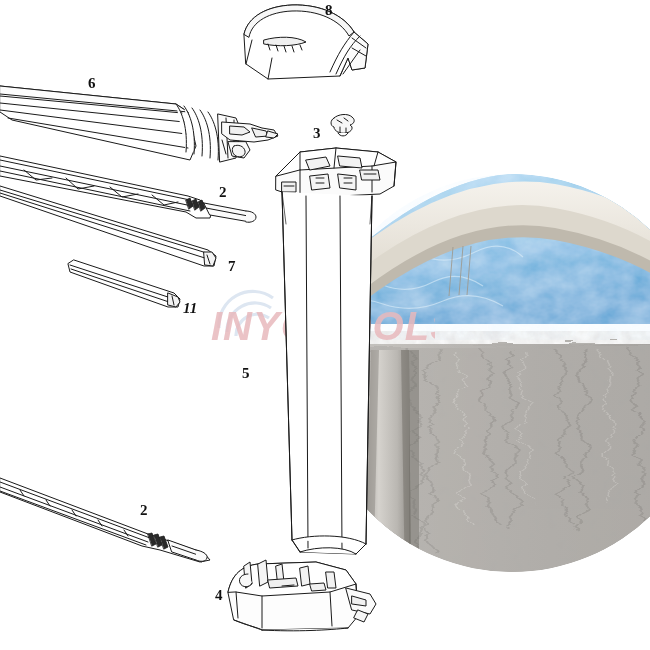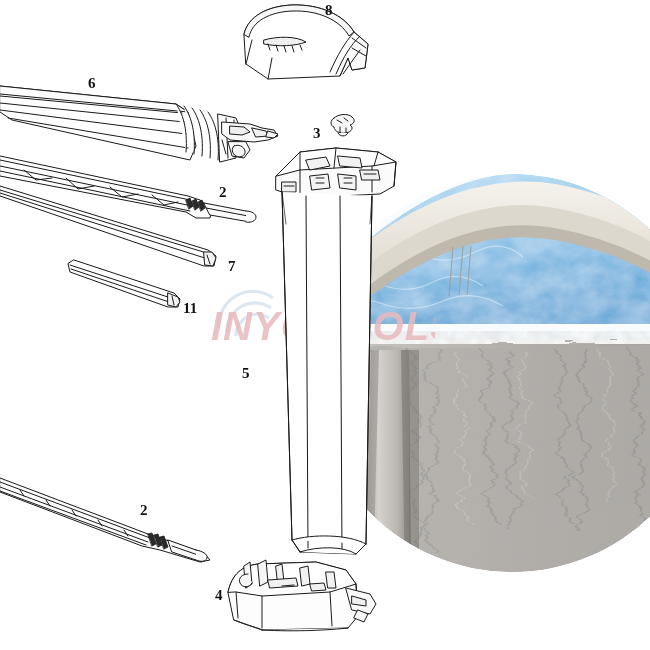--- a/index.html
+++ b/index.html
@@ -356,18 +356,18 @@
       </g>
 
     </g>
   </svg>
 
   <div class="callout" style="left:88px;top:76px;">6</div>
   <div class="callout" style="left:325px;top:3px;">8</div>
   <div class="callout" style="left:313px;top:126px;">3</div>
   <div class="callout" style="left:219px;top:185px;">2</div>
   <div class="callout" style="left:228px;top:259px;">7</div>
-  <div class="callout" style="left:183px;top:301px;">11</div>
+  <div class="callout" style="left:183px;top:301px;font-style:italic;">11</div>
   <div class="callout" style="left:242px;top:366px;">5</div>
   <div class="callout" style="left:140px;top:503px;">2</div>
   <div class="callout" style="left:215px;top:588px;">4</div>
 
 </div>
 
 </body></html>

